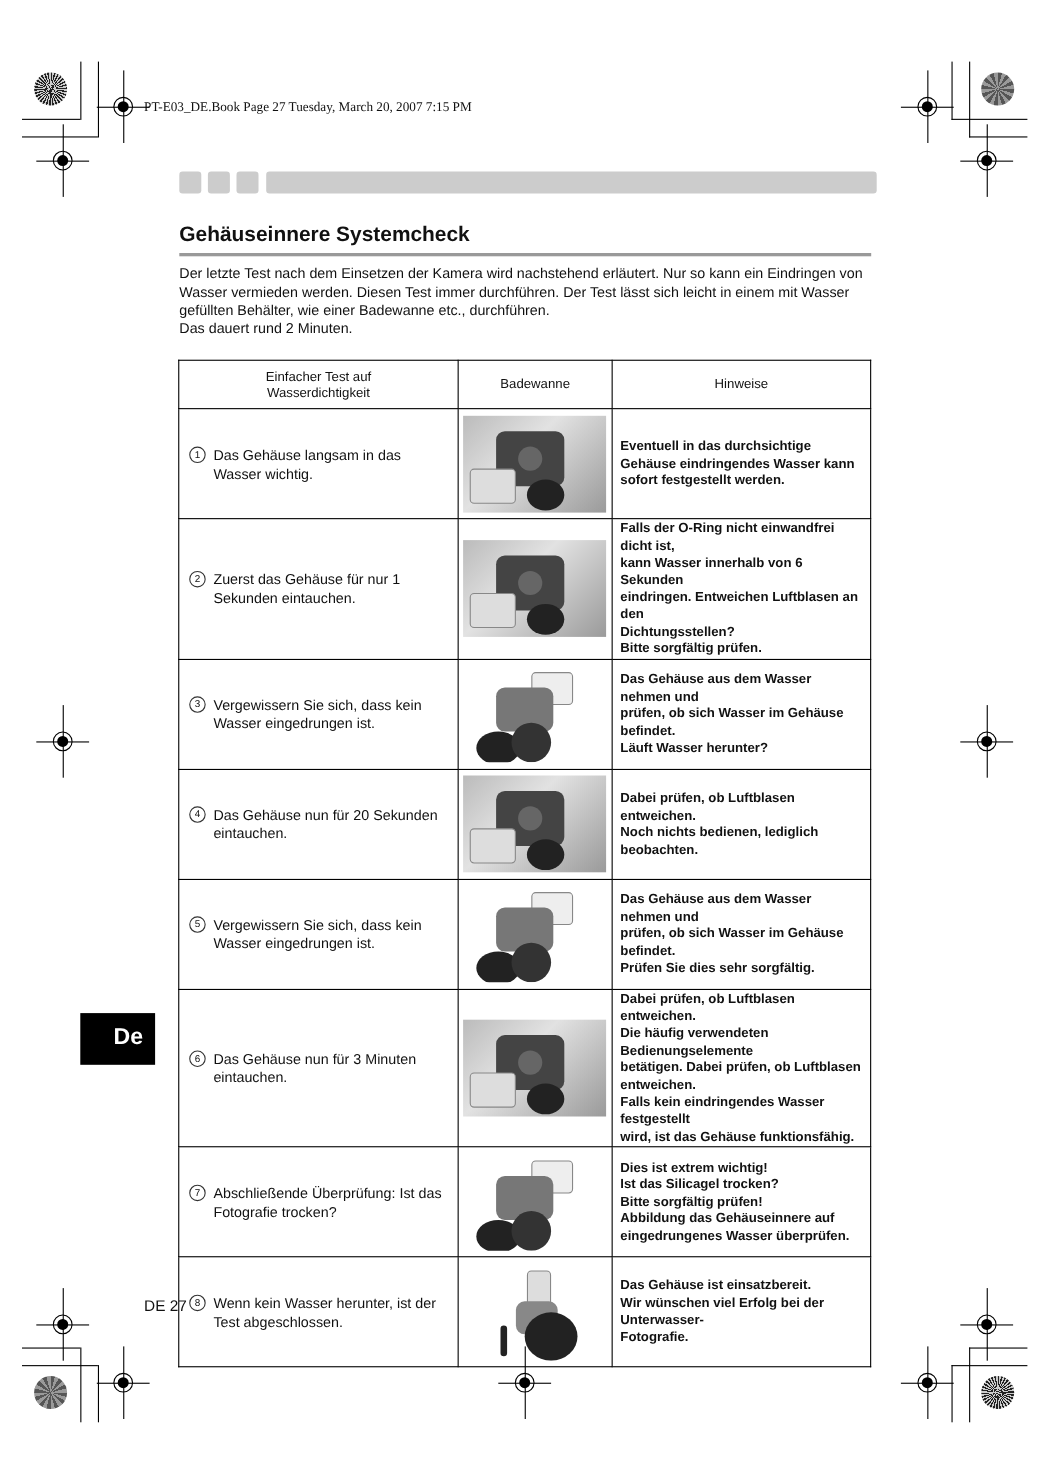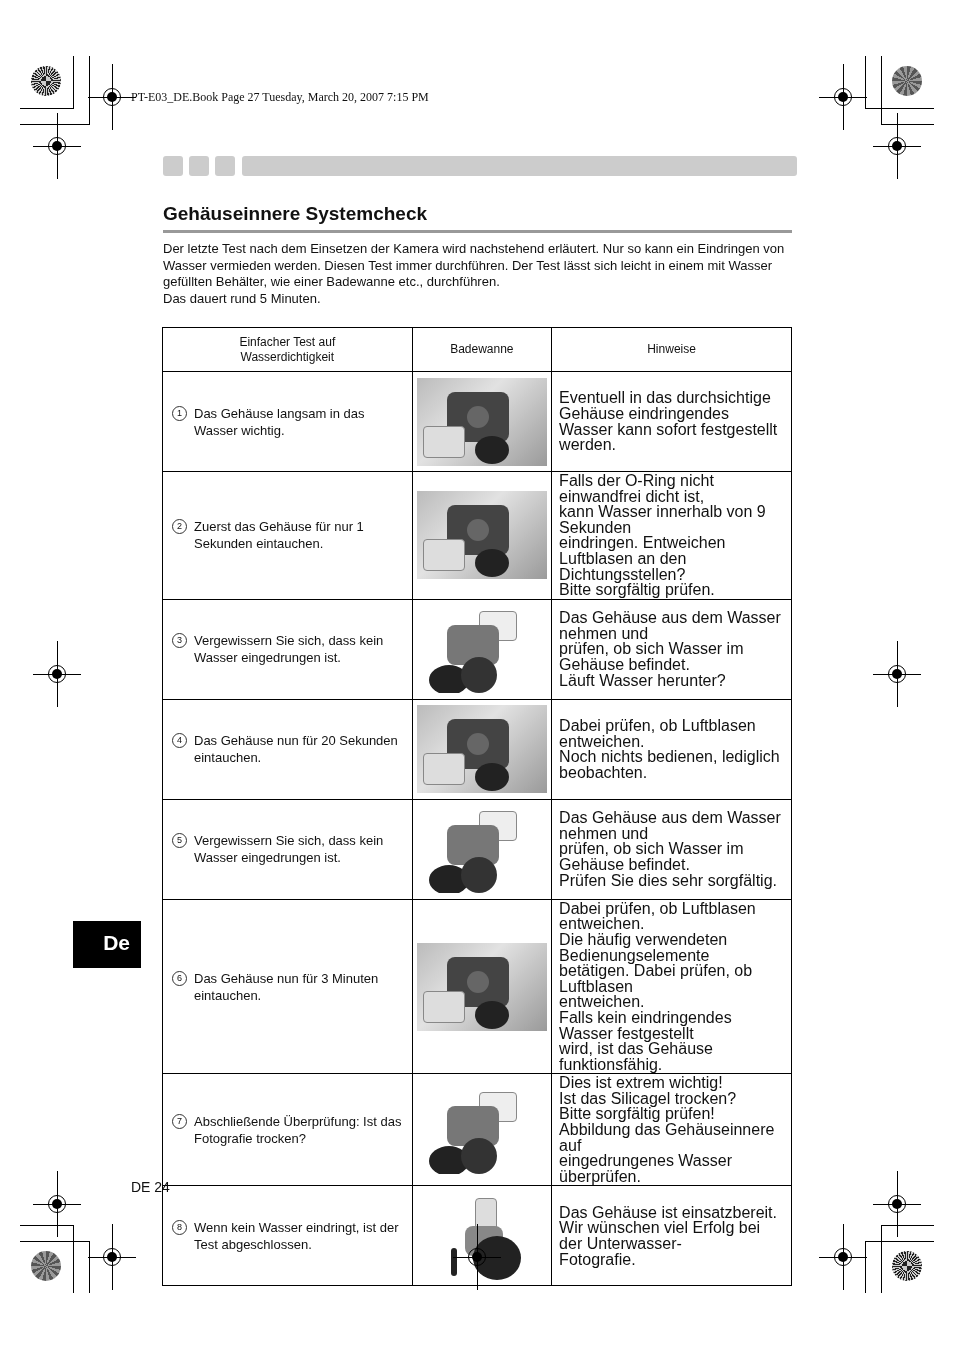--- a/index.html
+++ b/index.html
@@ -14,21 +14,21 @@
   table.steps { position:absolute; left:162px; top:327px; width:630px; border-collapse:collapse; font-size:12px; }
   table.steps td, table.steps th { border:1px solid #000; vertical-align:middle; }
   table.steps th { font-weight:normal; height:41px; text-align:center; font-size:12px; line-height:15px; }
   table.steps td { height:97px; }
   .col1 { width:209px; }
   .col2 { width:140px; }
   .col3 { width:277px; }
   .step-cell { padding:0 8px; font-size:13px; line-height:17px; display:flex; }
   .num { display:inline-block; width:13px; height:13px; border:1px solid #333; border-radius:50%;
          font-size:9px; line-height:13px; text-align:center; margin-right:7px; margin-top:1px; flex-shrink:0; }
-  .note { padding:0 6px; font-size:16px; line-height:15.6px; white-space:pre-line; }
+  .note { padding:0 6px; font-size:12px; line-height:15.6px; white-space:pre-line;font-weight:bold; }
   .photo { margin:0 auto; width:130px; height:88px; position:relative; overflow:hidden; }
   .photo.gray { background:linear-gradient(135deg,#bbb 0%,#e2e2e2 40%,#9a9a9a 100%); }
   .photo.white { background:#fff; }
   .photo .body { position:absolute; background:#444; border-radius:8px; }
   .photo .lens { position:absolute; background:#222; border-radius:50%; }
   .photo .clear { position:absolute; background:#ddd; border:1px solid #888; border-radius:4px; }
   .tab-de { left:73px; top:921px; width:68px; height:47px; background:#000; color:#fff;
             font-size:21px; font-weight:bold; text-align:right; box-sizing:border-box; padding:10px 11px 0 0; }
   .page-no { left:131px; top:1179px; font-size:14px; }
   .reg { position:absolute; width:0; height:0; }
@@ -49,21 +49,21 @@
 <div class="abs bar" style="left:163px;width:20px;"></div>
 <div class="abs bar" style="left:189px;width:20px;"></div>
 <div class="abs bar" style="left:215px;width:20px;"></div>
 <div class="abs bar" style="left:242px;width:555px;"></div>
 
 <div class="abs title">Gehäuseinnere Systemcheck</div>
 <div class="abs title-rule"></div>
 
 <div class="abs intro">
   <div>Der letzte Test nach dem Einsetzen der Kamera wird nachstehend erläutert. Nur so kann ein Eindringen von Wasser vermieden werden. Diesen Test immer durchführen. Der Test lässt sich leicht in einem mit Wasser gefüllten Behälter, wie einer Badewanne etc., durchführen.</div>
-  <div>Das dauert rund 5 Minuten.</div>
+  <div>Das dauert rund 2 Minuten.</div>
 </div>
 
 <table class="steps">
   <thead>
     <tr>
       <th class="col1" style="padding:0 40px;">Einfacher Test auf Wasserdichtigkeit</th>
       <th class="col2">Badewanne</th>
       <th class="col3">Hinweise</th>
     </tr>
   </thead>
@@ -97,21 +97,21 @@
         <td class="col2">
           <div class="photo gray">
             <div class="body" style="left:30px;top:14px;width:62px;height:50px;"></div>
             <div class="lens" style="left:50px;top:28px;width:22px;height:22px;background:#666"></div>
             <div class="clear" style="left:6px;top:48px;width:40px;height:30px;"></div>
             <div class="lens" style="left:58px;top:58px;width:34px;height:28px;"></div>
           </div>
         </td>
         <td class="col3">
           <div class="note">Falls der O-Ring nicht einwandfrei dicht ist,
-kann Wasser innerhalb von 9 Sekunden
+kann Wasser innerhalb von 6 Sekunden
 eindringen. Entweichen Luftblasen an den
 Dichtungsstellen?
 Bitte sorgfältig prüfen.</div>
         </td>
       </tr>
       <tr>
         <td class="col1">
           <div class="step-cell">
             <span class="num">3</span>
             <span>Vergewissern Sie sich, dass kein Wasser eingedrungen ist.</span>
@@ -216,21 +216,21 @@
 Ist das Silicagel trocken?
 Bitte sorgfältig prüfen!
 Abbildung das Gehäuseinnere auf
 eingedrungenes Wasser überprüfen.</div>
         </td>
       </tr>
       <tr>
         <td class="col1">
           <div class="step-cell">
             <span class="num">8</span>
-            <span>Wenn kein Wasser eindringt, ist der Test abgeschlossen.</span>
+            <span>Wenn kein Wasser herunter, ist der Test abgeschlossen.</span>
           </div>
         </td>
         <td class="col2">
           <div class="photo white">
             <div class="clear" style="left:58px;top:6px;width:20px;height:34px;background:#ddd"></div>
             <div class="body" style="left:48px;top:34px;width:38px;height:30px;background:#888"></div>
             <div class="lens" style="left:56px;top:44px;width:48px;height:44px;"></div>
             <div class="body" style="left:34px;top:56px;width:6px;height:28px;background:#222"></div>
           </div>
         </td>
@@ -238,21 +238,21 @@
           <div class="note">Das Gehäuse ist einsatzbereit.
 Wir wünschen viel Erfolg bei der Unterwasser-
 Fotografie.</div>
         </td>
       </tr>
     </tbody>
 </table>
 
 <div class="abs tab-de">De</div>
 
-<div class="abs page-no">DE 24</div>
+<div class="abs page-no">DE 27</div>
 
 <div>
   <div class="rosette" style="left:31px;top:66px;"></div>
   <div class="rosette alt" style="left:892px;top:66px;"></div>
   <div class="rosette alt" style="left:31px;top:1251px;"></div>
   <div class="rosette" style="left:892px;top:1251px;"></div>
 
   <div class="crop" style="left:20px;top:108px;width:53px;height:1px;"></div>
   <div class="crop" style="left:73px;top:56px;width:1px;height:53px;"></div>
   <div class="crop" style="left:20px;top:124px;width:69px;height:1px;"></div>

